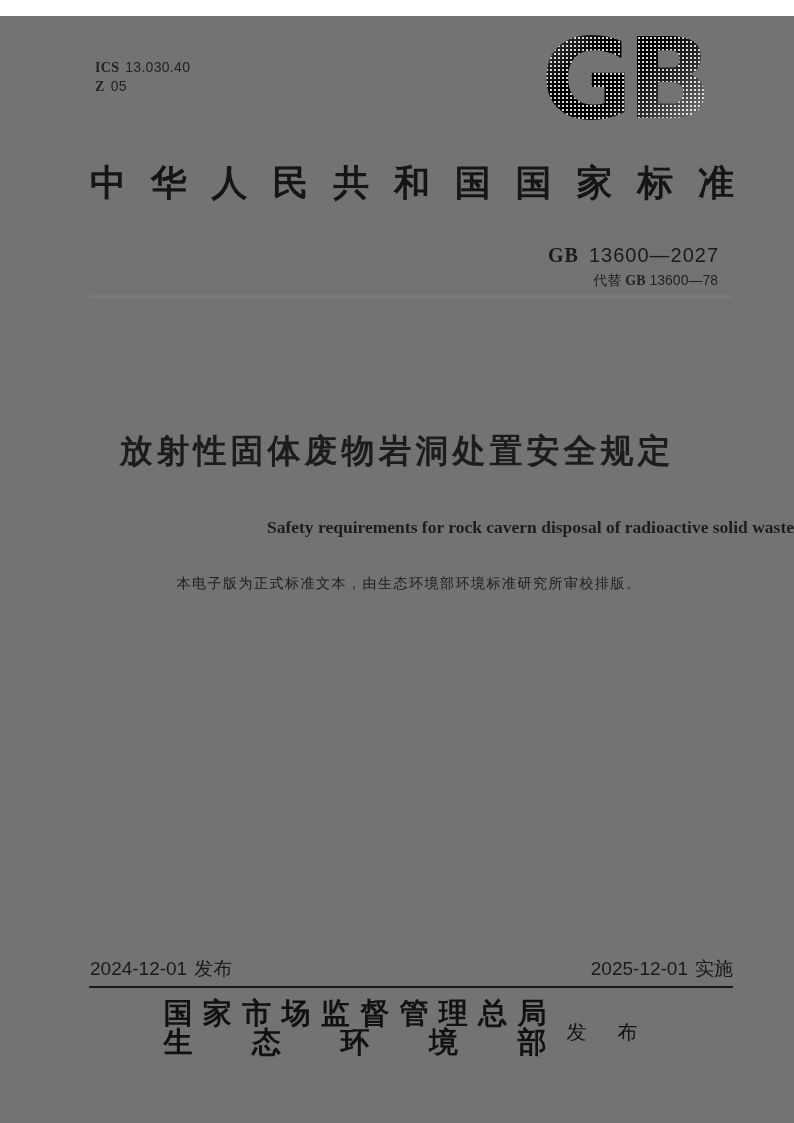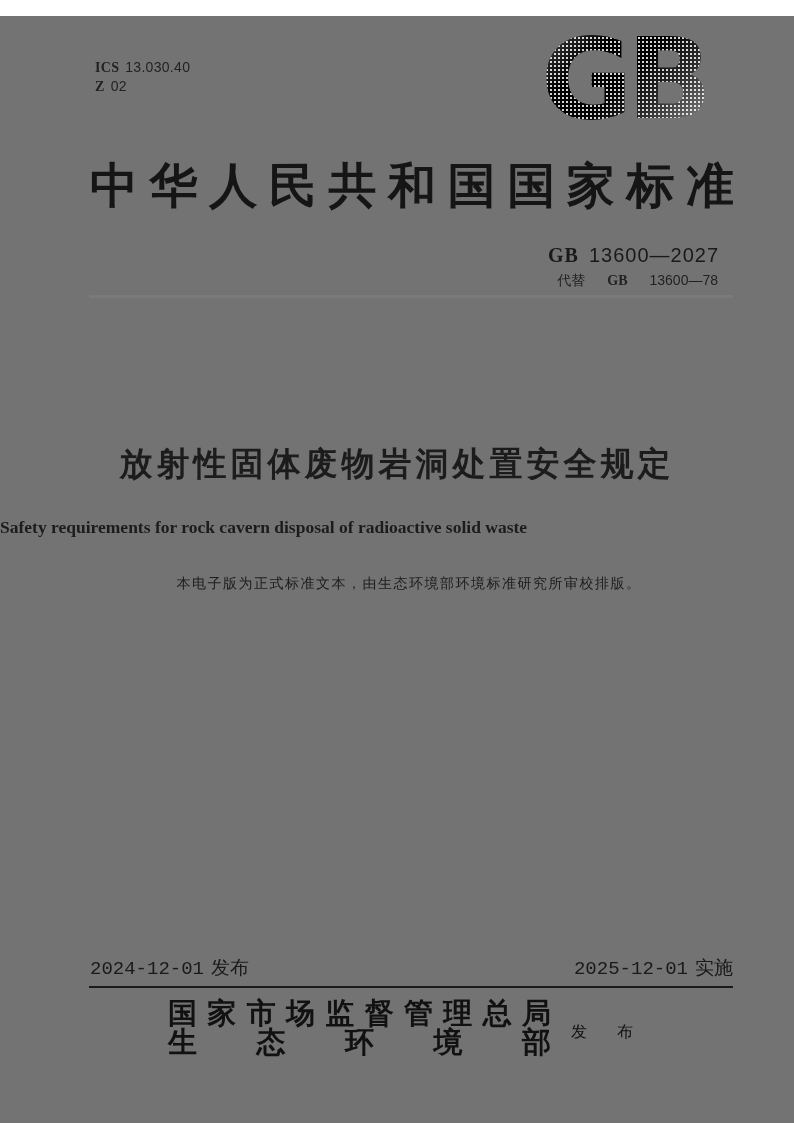--- a/index.html
+++ b/index.html
@@ -41,23 +41,23 @@
       background-size: 4px 4px, 100% 100%;
       -webkit-background-clip: text;
       background-clip: text;
       color: transparent;
     }
   }
 
   
   .header-title {
     position:absolute; left:90px; top:146px; width:644px;
-    font-family:Liberation Sans, sans-serif;
-    font-weight:bold;
-    font-size:48px; line-height:48px;
+    font-family:Liberation Mono, monospace;
+    font-weight:bold;
+    font-size:36px; line-height:48px;
     text-align:justify; text-align-last:justify;
     white-space:nowrap;
     color:#151515;
   }
 
   
   .std-code {
     position:absolute; right:75px; top:227px;
     font-size:20px; line-height:24px;
     display:flex; align-items:baseline; gap:10px;
@@ -65,66 +65,66 @@
   }
   .std-code .prefix {
     font-family:"Liberation Serif","DejaVu Serif",serif;
     font-weight:bold; letter-spacing:1px;
   }
   .std-code .number { letter-spacing:1px; }
 
   .replaces {
     position:absolute; right:76px; top:255px;
     font-size:14px; line-height:18px;
-    display:flex; align-items:baseline; gap:22px;
+    display:flex; align-items:baseline; gap:4px;
     color:#222;
   }
   .replaces .prefix {
     font-family:"Liberation Serif","DejaVu Serif",serif;
     font-weight:bold;
   }
 
   .rule-top {
     position:absolute; left:89px; top:279px; width:644px; height:3px;
     background:#7a7a7a;
   }
 
   
   .doc-title-cn {
-    position:absolute; left:0; top:429px; width:100%;
+    position:absolute; left:0; top:416px; width:100%;
     text-align:center;
     font-weight:bold;
     font-size:33px; line-height:38px;
     letter-spacing:4px;
     color:#1c1c1c;
   }
   .doc-title-en {
     position:absolute; left:0; top:500px; width:100%;
-    text-align:left;
+    text-align:right;
     font-family:"Liberation Serif","DejaVu Serif",serif;
     font-weight:bold;
     font-size:17.5px; line-height:22px;
     color:#1c1c1c;
   }
   .doc-note {
     position:absolute; left:12px; top:556px; width:100%;
     text-align:center;
     font-size:14px; line-height:22px;
     letter-spacing:1.5px;
     color:#1c1c1c;
   }
 
   
   .dates-row {
     position:absolute; left:90px; top:941px; width:643px;
     display:flex; justify-content:space-between;
     font-size:19px; line-height:24px;
     color:#1a1a1a;
   }
-  .date-item { display:flex; gap:7px; align-items:baseline;font-family:Liberation Mono, monospace; }
+  .date-item { display:flex; gap:7px; align-items:baseline; }
 
   .rule-bottom {
     position:absolute; left:89px; top:970px; width:644px; height:2px;
     background:#1a1a1a;
   }
 
   
   .publisher-row {
     position:absolute; left:0; top:983px; width:100%;
     display:flex; justify-content:center; align-items:center; gap:20px;
@@ -134,37 +134,37 @@
   .publisher-line {
     font-family:"Liberation Serif","DejaVu Serif",serif;
     font-weight:bold;
     font-size:29px; line-height:29px;
     text-align:justify; text-align-last:justify;
     white-space:nowrap;
     color:#111;
   }
   .publish-label {
     font-family:"Liberation Serif","DejaVu Serif",serif;
-    font-size:16px; letter-spacing:13px;
+    font-size:20px; letter-spacing:13px;
     white-space:nowrap;
     transform:translateY(4px);
     color:#111;
   }
 </style>
 </head>
 <body>
 
 <div class="page">
 
   <div class="ics-block">
     <div>
       <span class="ics-label">ICS</span><span>13.030.40</span>
     </div>
     <div>
-      <span class="ics-label">Z</span><span>02</span>
+      <span class="ics-label">Z</span><span>05</span>
     </div>
   </div>
 
   <div class="gb-logo">GB</div>
 
   <div class="header-title">中华人民共和国国家标准</div>
 
   <div class="std-code">
     <span class="prefix">GB</span>
     <span class="number">13600—2027</span>

